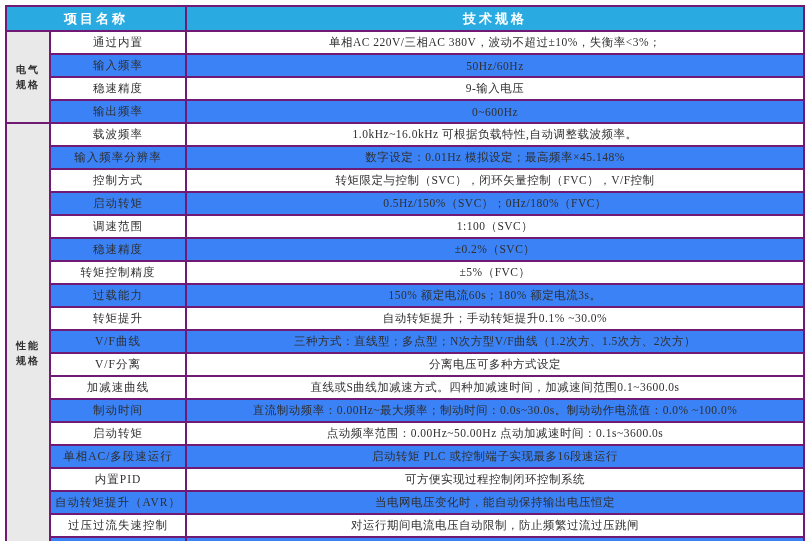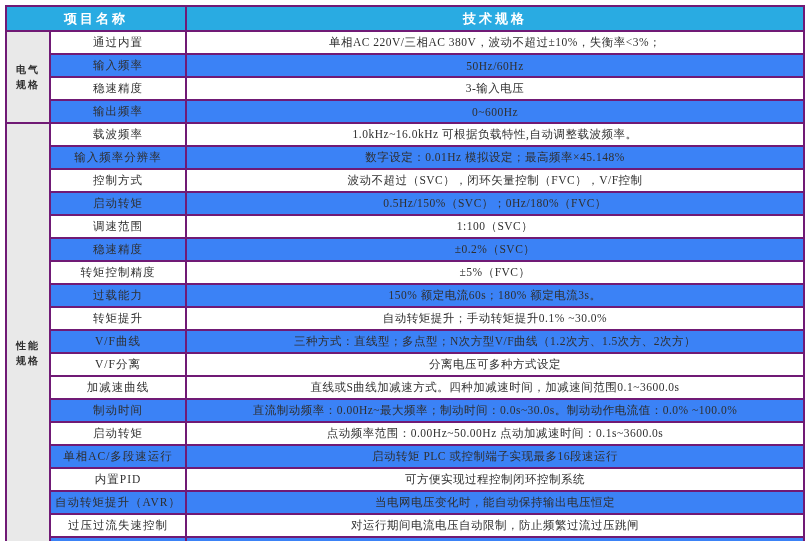--- a/index.html
+++ b/index.html
@@ -85,40 +85,40 @@
         </td>
         <td class="label-cell">通过内置</td>
         <td class="value-cell">单相AC 220V/三相AC 380V，波动不超过±10%，失衡率&lt;3%；</td>
       </tr>
       <tr class="shaded">
         <td class="label-cell">输入频率</td>
         <td class="value-cell">50Hz/60Hz</td>
       </tr>
       <tr>
         <td class="label-cell">稳速精度</td>
-        <td class="value-cell">3-输入电压</td>
+        <td class="value-cell">9-输入电压</td>
       </tr>
       <tr class="shaded">
         <td class="label-cell">输出频率</td>
         <td class="value-cell">0~600Hz</td>
       </tr>
       <tr>
         <td rowspan="20" class="group-cell">
           <div class="group-label">性能规格</div>
         </td>
         <td class="label-cell">载波频率</td>
         <td class="value-cell">1.0kHz~16.0kHz 可根据负载特性,自动调整载波频率。</td>
       </tr>
       <tr class="shaded">
         <td class="label-cell">输入频率分辨率</td>
         <td class="value-cell">数字设定：0.01Hz 模拟设定；最高频率×45.148%</td>
       </tr>
       <tr>
         <td class="label-cell">控制方式</td>
-        <td class="value-cell">波动不超过（SVC），闭环矢量控制（FVC），V/F控制</td>
+        <td class="value-cell">转矩限定与控制（SVC），闭环矢量控制（FVC），V/F控制</td>
       </tr>
       <tr class="shaded">
         <td class="label-cell">启动转矩</td>
         <td class="value-cell">0.5Hz/150%（SVC）；0Hz/180%（FVC）</td>
       </tr>
       <tr>
         <td class="label-cell">调速范围</td>
         <td class="value-cell">1:100（SVC）</td>
       </tr>
       <tr class="shaded">

